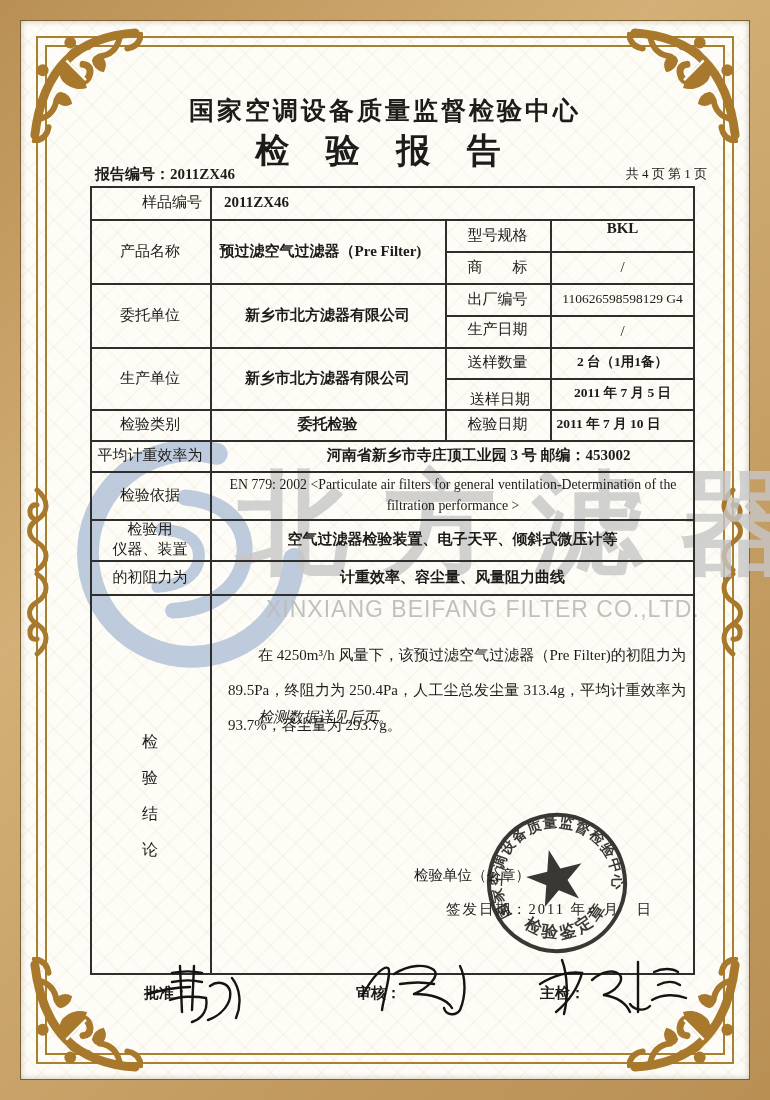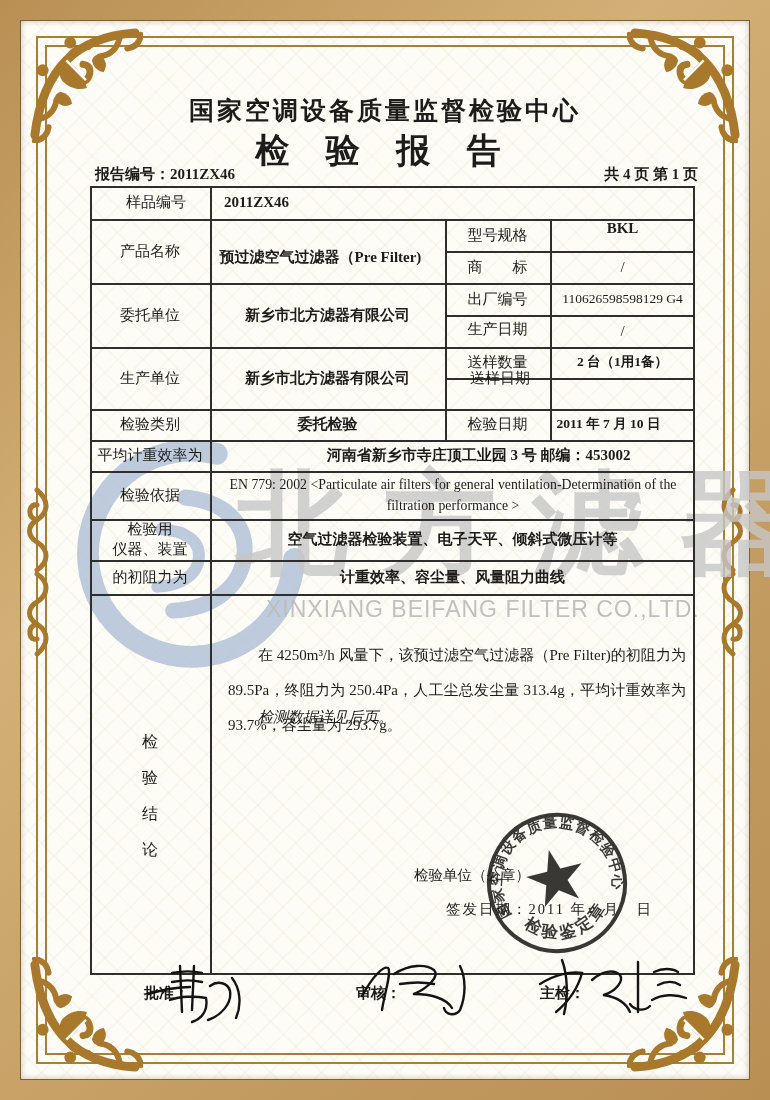--- a/index.html
+++ b/index.html
@@ -33,21 +33,21 @@
   .wm-cn{position:absolute;left:236px;top:468px;z-index:1;font-size:112px;font-weight:bold;
          color:#c7c7c7;letter-spacing:36px;white-space:nowrap;opacity:.8;line-height:1;}
   .wm-en{position:absolute;left:266px;top:596px;z-index:1;font-size:23px;color:#bdbdbd;
          letter-spacing:1px;white-space:nowrap;font-family:"Liberation Sans",sans-serif;opacity:.95;}
 
   .content{position:absolute;inset:0;z-index:2;}
   .t{position:absolute;white-space:nowrap;}
   .org{left:0;right:0;top:94px;text-align:center;font-size:25px;font-weight:bold;letter-spacing:3px;}
   .doctitle{left:0;right:0;top:128px;text-align:center;font-size:34px;font-weight:bold;letter-spacing:14px;}
   .repline{left:95px;top:165px;font-size:15px;font-weight:bold;}
-  .pageinfo{top:165px;right:72px;font-size:15px;font-weight:bold;}
+  .pageinfo{top:165px;right:63px;font-size:13px;font-weight:normal;}
 
   
   .tbl-outer{position:absolute;left:90px;top:186px;width:605px;height:789px;border:2px solid #2f2e2c;box-sizing:border-box;}
   .hl,.vl{position:absolute;background:#2f2e2c;}
   .hl{height:2px;}
   .vl{width:2px;}
 
   .cell{position:absolute;display:flex;align-items:center;justify-content:center;
         font-size:15px;line-height:1.25;text-align:center;}
   .cell.left{justify-content:flex-start;text-align:left;}
@@ -196,42 +196,43 @@
     <div class="hl" style="left:90px;top:519px;width:605px"></div>
     <div class="hl" style="left:90px;top:560px;width:605px"></div>
     <div class="hl" style="left:90px;top:594px;width:605px"></div>
     <div class="hl" style="left:445px;top:251px;width:250px"></div>
     <div class="hl" style="left:445px;top:315px;width:250px"></div>
     <div class="hl" style="left:445px;top:378px;width:250px"></div>
     <div class="vl" style="left:210px;top:186px;height:789px"></div>
     <div class="vl" style="left:445px;top:219px;height:221px"></div>
     <div class="vl" style="left:550px;top:219px;height:221px"></div>
 
-    <div class="cell" style="left:90px;top:186px;width:132px;height:33px">样品编号</div>
+    <div class="cell" style="left:106px;top:186px;width:132px;height:33px">样品编号</div>
     <div class="cell left b" style="left:224px;top:186px;width:400px;height:33px">2011ZX46</div>
 
     <div class="cell" style="left:90px;top:219px;width:120px;height:64px">产品名称</div>
-    <div class="cell b" style="left:210px;top:225px;width:221px;height:64px">预过滤空气过滤器（Pre Filter)</div>
+    <div class="cell b" style="left:210px;top:219px;width:221px;height:64px">预过滤空气过滤器（Pre Filter)</div>
     <div class="cell" style="left:445px;top:219px;width:105px;height:32px">型号规格</div>
     <div class="cell b" style="left:550px;top:219px;width:145px;height:19px">BKL</div>
     <div class="cell" style="left:445px;top:251px;width:105px;height:32px">商　　标</div>
     <div class="cell" style="left:550px;top:251px;width:145px;height:32px">/</div>
 
     <div class="cell" style="left:90px;top:283px;width:120px;height:64px">委托单位</div>
     <div class="cell b" style="left:210px;top:283px;width:235px;height:64px">新乡市北方滤器有限公司</div>
     <div class="cell" style="left:445px;top:283px;width:105px;height:32px">出厂编号</div>
     <div class="cell small" style="left:550px;top:283px;width:145px;height:32px">110626598598129 G4</div>
     <div class="cell" style="left:445px;top:315px;width:105px;height:28px">生产日期</div>
     <div class="cell" style="left:550px;top:315px;width:145px;height:32px">/</div>
 
     <div class="cell" style="left:90px;top:347px;width:120px;height:62px">生产单位</div>
     <div class="cell b" style="left:210px;top:347px;width:235px;height:62px">新乡市北方滤器有限公司</div>
     <div class="cell" style="left:445px;top:347px;width:105px;height:31px">送样数量</div>
     <div class="cell small b" style="left:550px;top:347px;width:145px;height:31px">2 台（1用1备）</div>
-    <div class="cell" style="left:445px;top:363px;width:110px;height:31px">送样日期</div>
+    <div class="cell" style="left:445px;top:384px;width:110px;height:31px">送样日期</div>
+    <div class="cell small b" style="left:550px;top:378px;width:145px;height:31px">2011 年 7 月 5 日</div>
 
     <div class="cell" style="left:90px;top:409px;width:120px;height:31px">检验类别</div>
     <div class="cell b" style="left:210px;top:409px;width:235px;height:31px">委托检验</div>
     <div class="cell" style="left:445px;top:409px;width:105px;height:31px">检验日期</div>
     <div class="cell small b" style="left:536px;top:409px;width:145px;height:31px">2011 年 7 月 10 日</div>
 
     <div class="cell" style="left:90px;top:440px;width:120px;height:31px">平均计重效率为</div>
     <div class="cell b" style="left:210px;top:440px;width:537px;height:31px">河南省新乡市寺庄顶工业园 3 号  邮编：453002</div>
 
     <div class="cell" style="left:90px;top:471px;width:120px;height:48px">检验依据</div>

